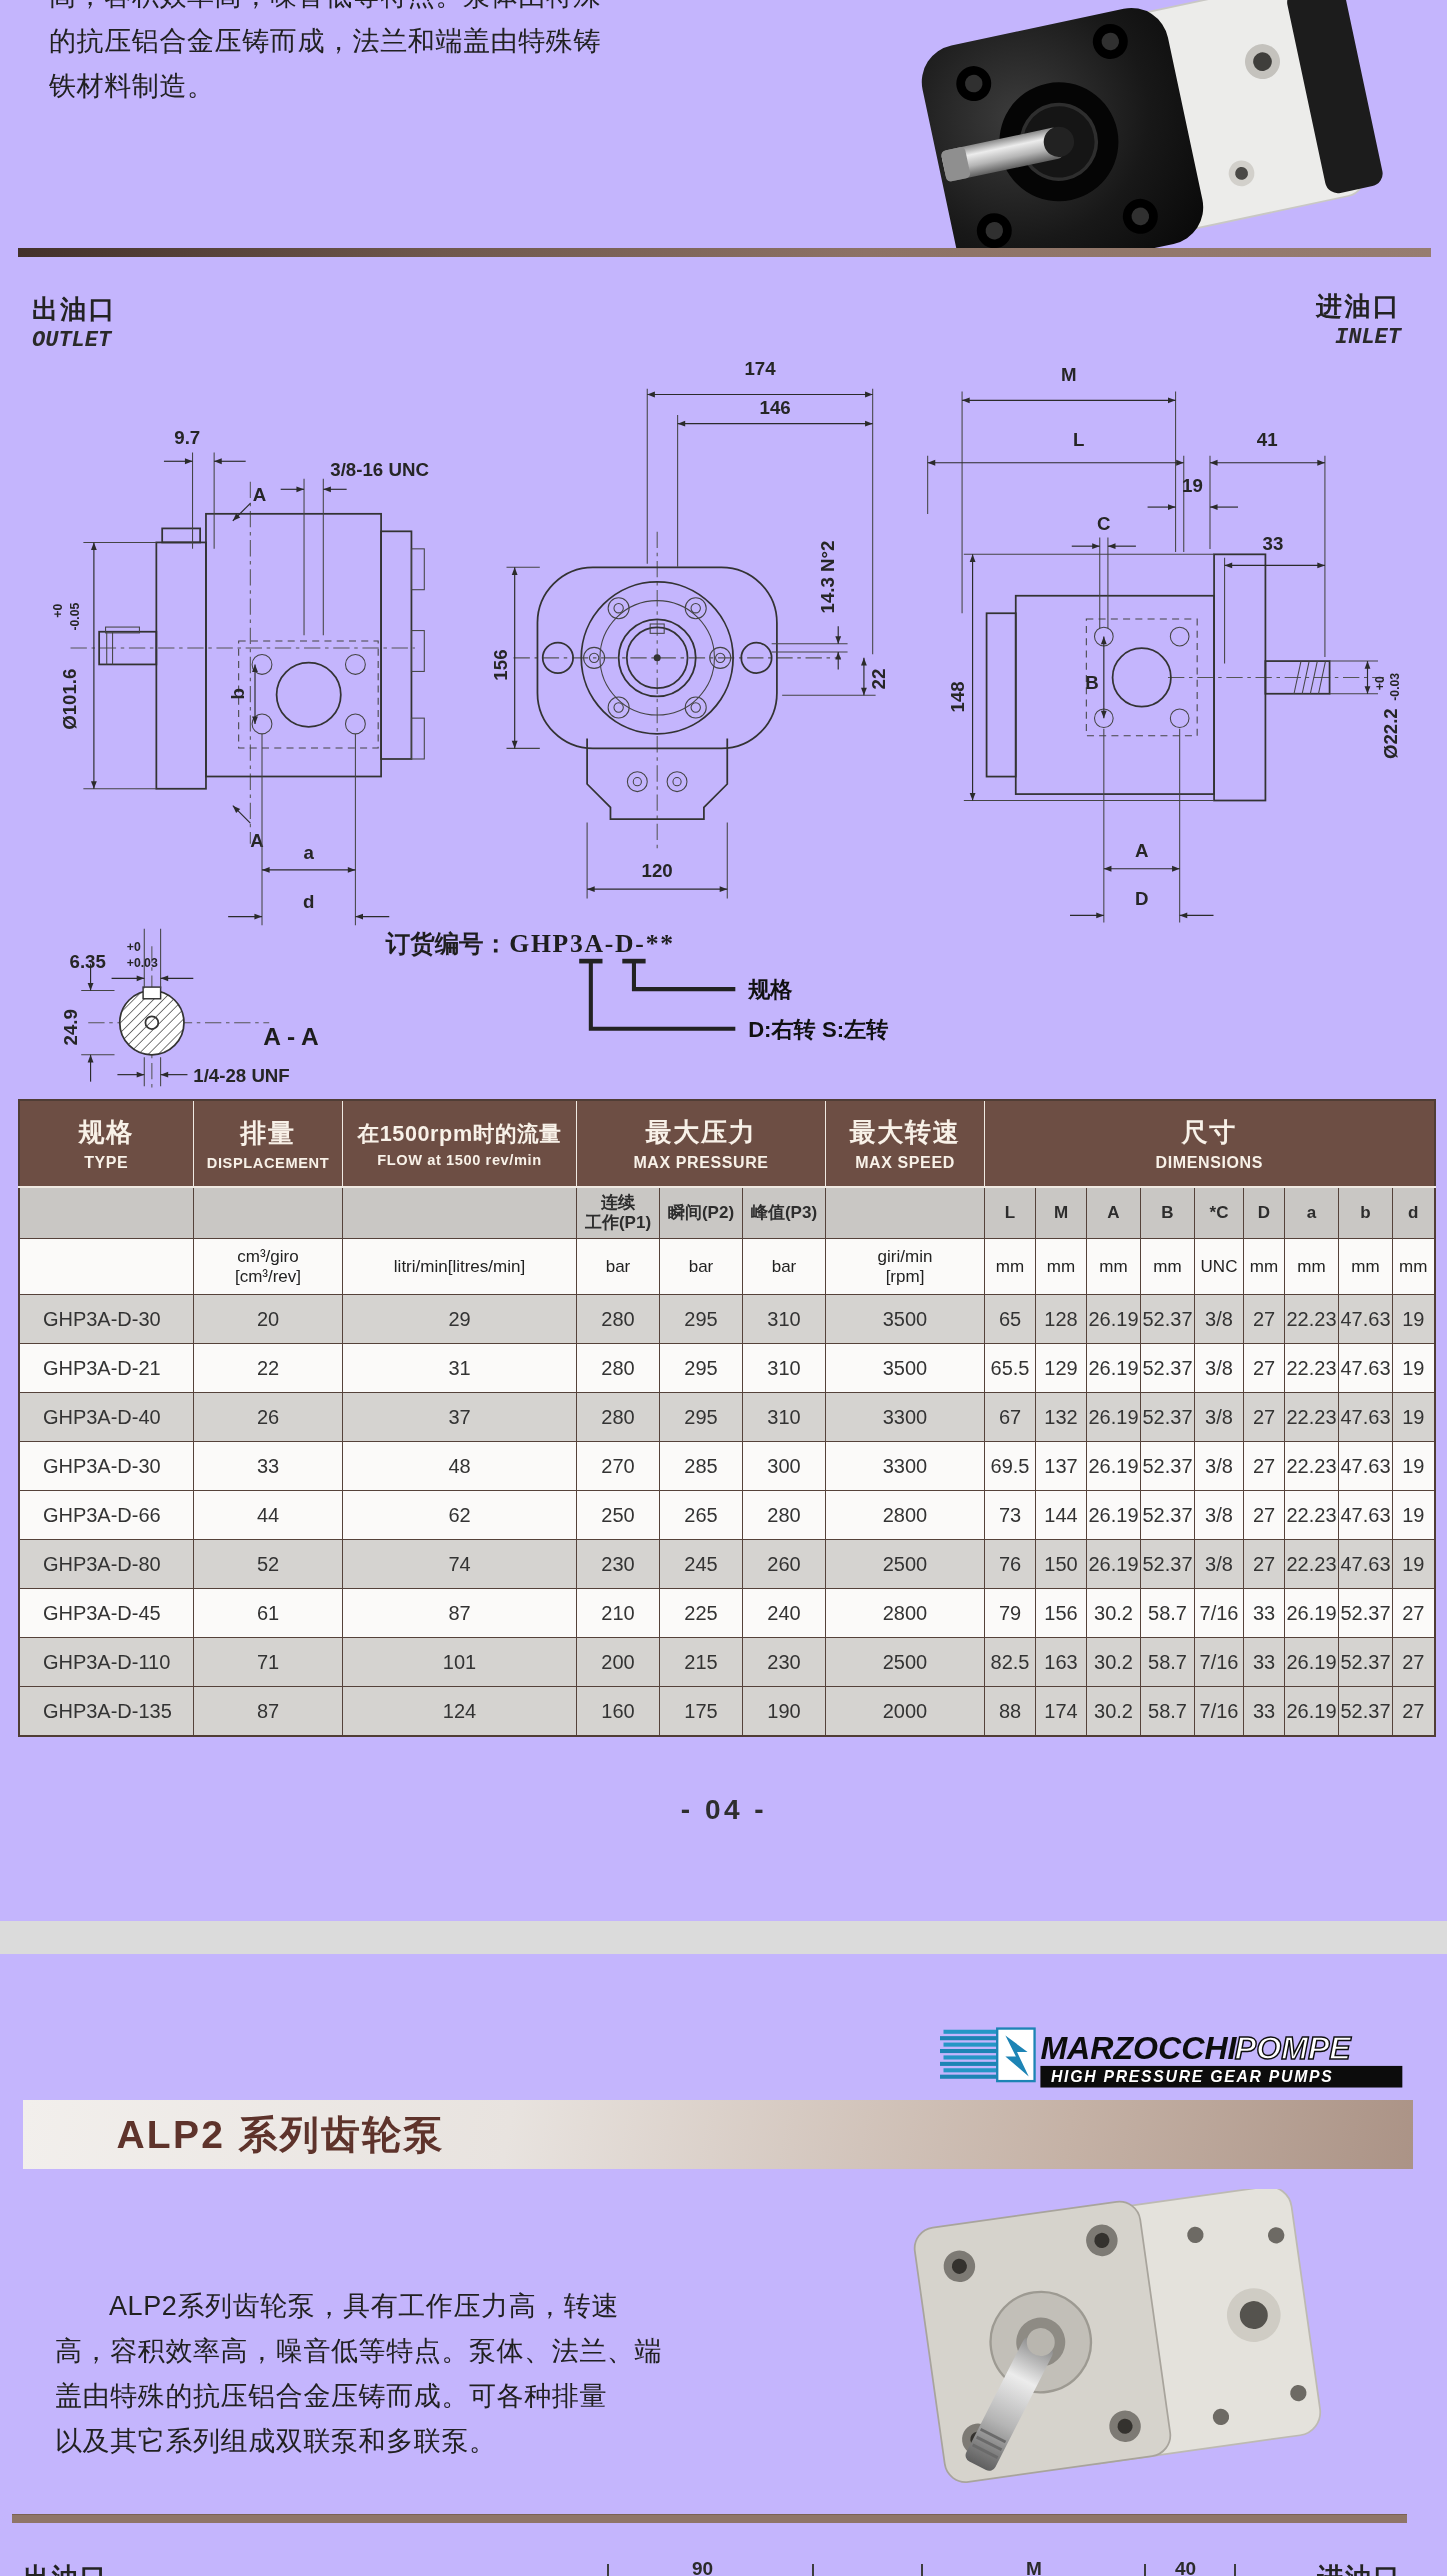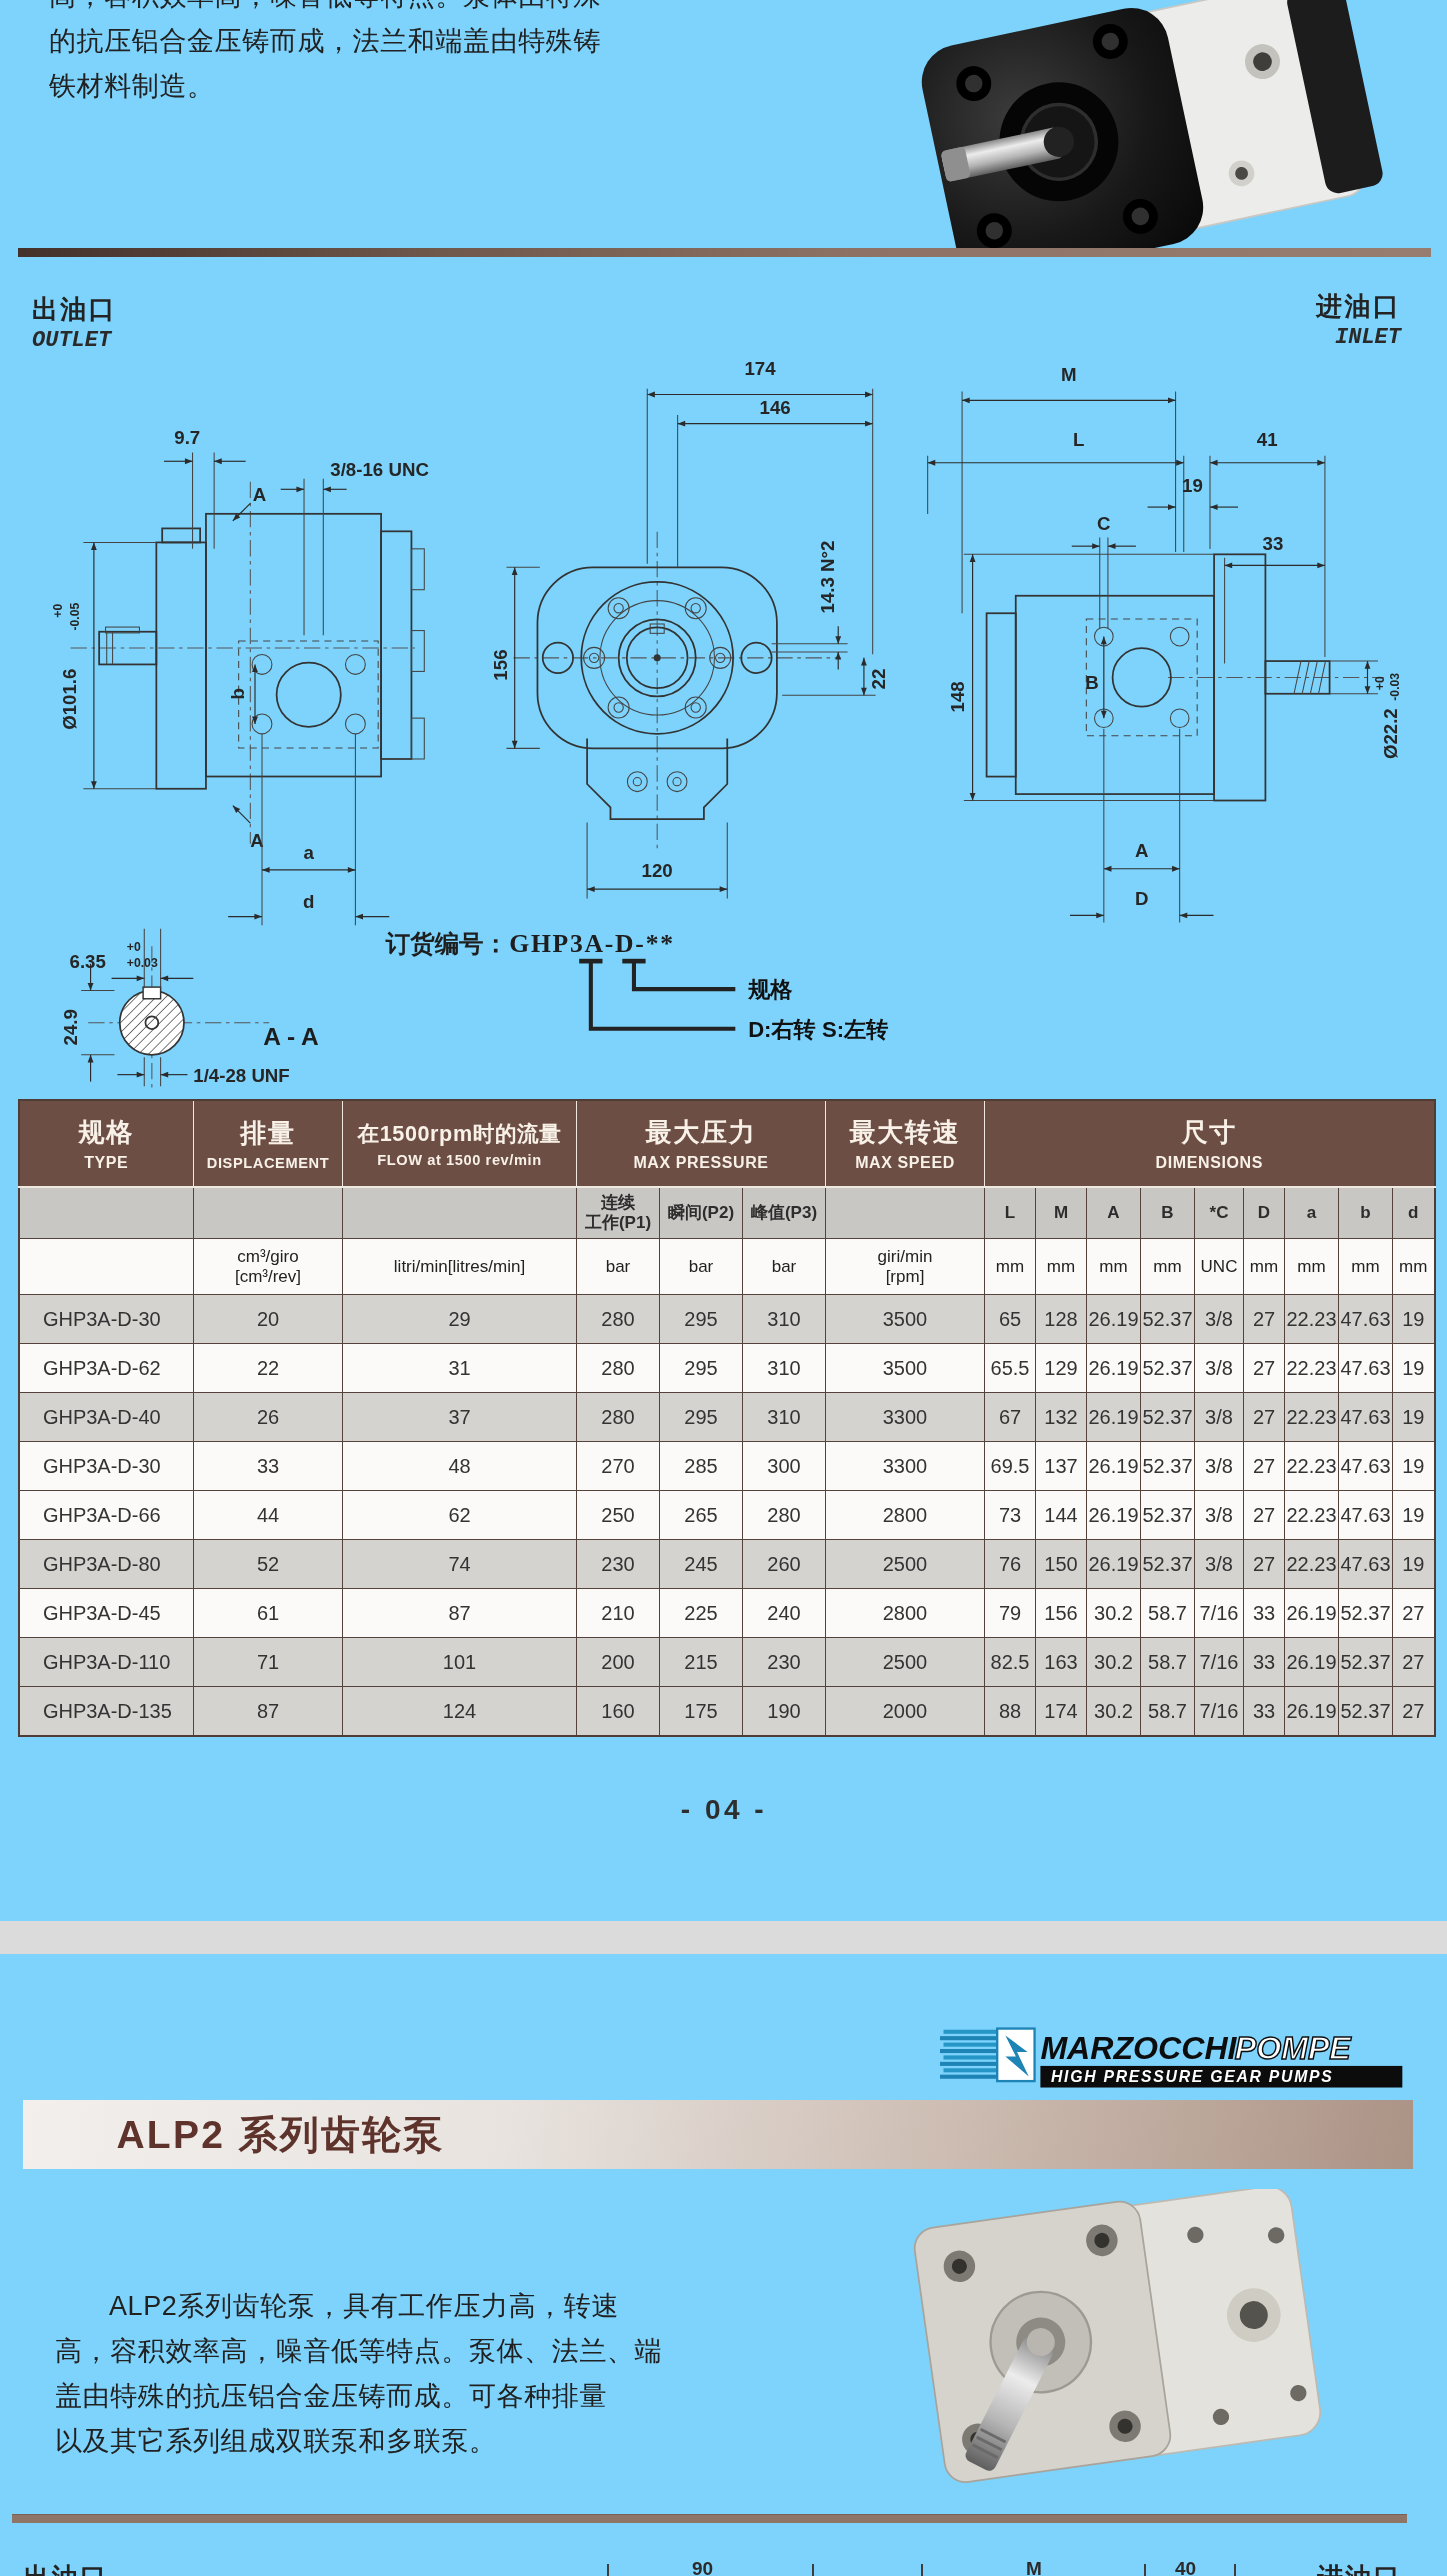--- a/index.html
+++ b/index.html
@@ -1,16 +1,16 @@
 <!DOCTYPE html>
 <html style="font-size:9.3px"><head>
 <meta charset="utf-8">
 <style>
   html,body{margin:0;padding:0;background:#e8e8e8;}
-  .page{position:relative;width:1448px;height:2576px;background:#7dd3fc;overflow:hidden;
+  .page{position:relative;width:1448px;height:2576px;background:#c4b5fd;overflow:hidden;
         font-family:"Liberation Sans",sans-serif;color:#1f1f1f;}
   .abs{position:absolute;}
   
   .cn-para{font-size:27px;line-height:45px;font-weight:500;letter-spacing:0.6px;color:#212121;}
   .indent{padding-left:54px;}
   
   .port-cn{font-size:26px;font-weight:700;color:#232323;letter-spacing:2.3px;}
   .port-en{font-size:22px;font-weight:700;font-style:italic;color:#2a2a2a;margin-top:1.2px;font-family:Liberation Mono, monospace;}
   .right-align{text-align:right;}
   
@@ -478,21 +478,21 @@
             <td>128</td>
             <td>26.19</td>
             <td>52.37</td>
             <td>3/8</td>
             <td>27</td>
             <td>22.23</td>
             <td>47.63</td>
             <td>19</td>
           </tr>
           <tr class="even">
-            <td>GHP3A-D-62</td>
+            <td>GHP3A-D-21</td>
             <td>22</td>
             <td>31</td>
             <td>280</td>
             <td>295</td>
             <td>310</td>
             <td>3500</td>
             <td>65.5</td>
             <td>129</td>
             <td>26.19</td>
             <td>52.37</td>

